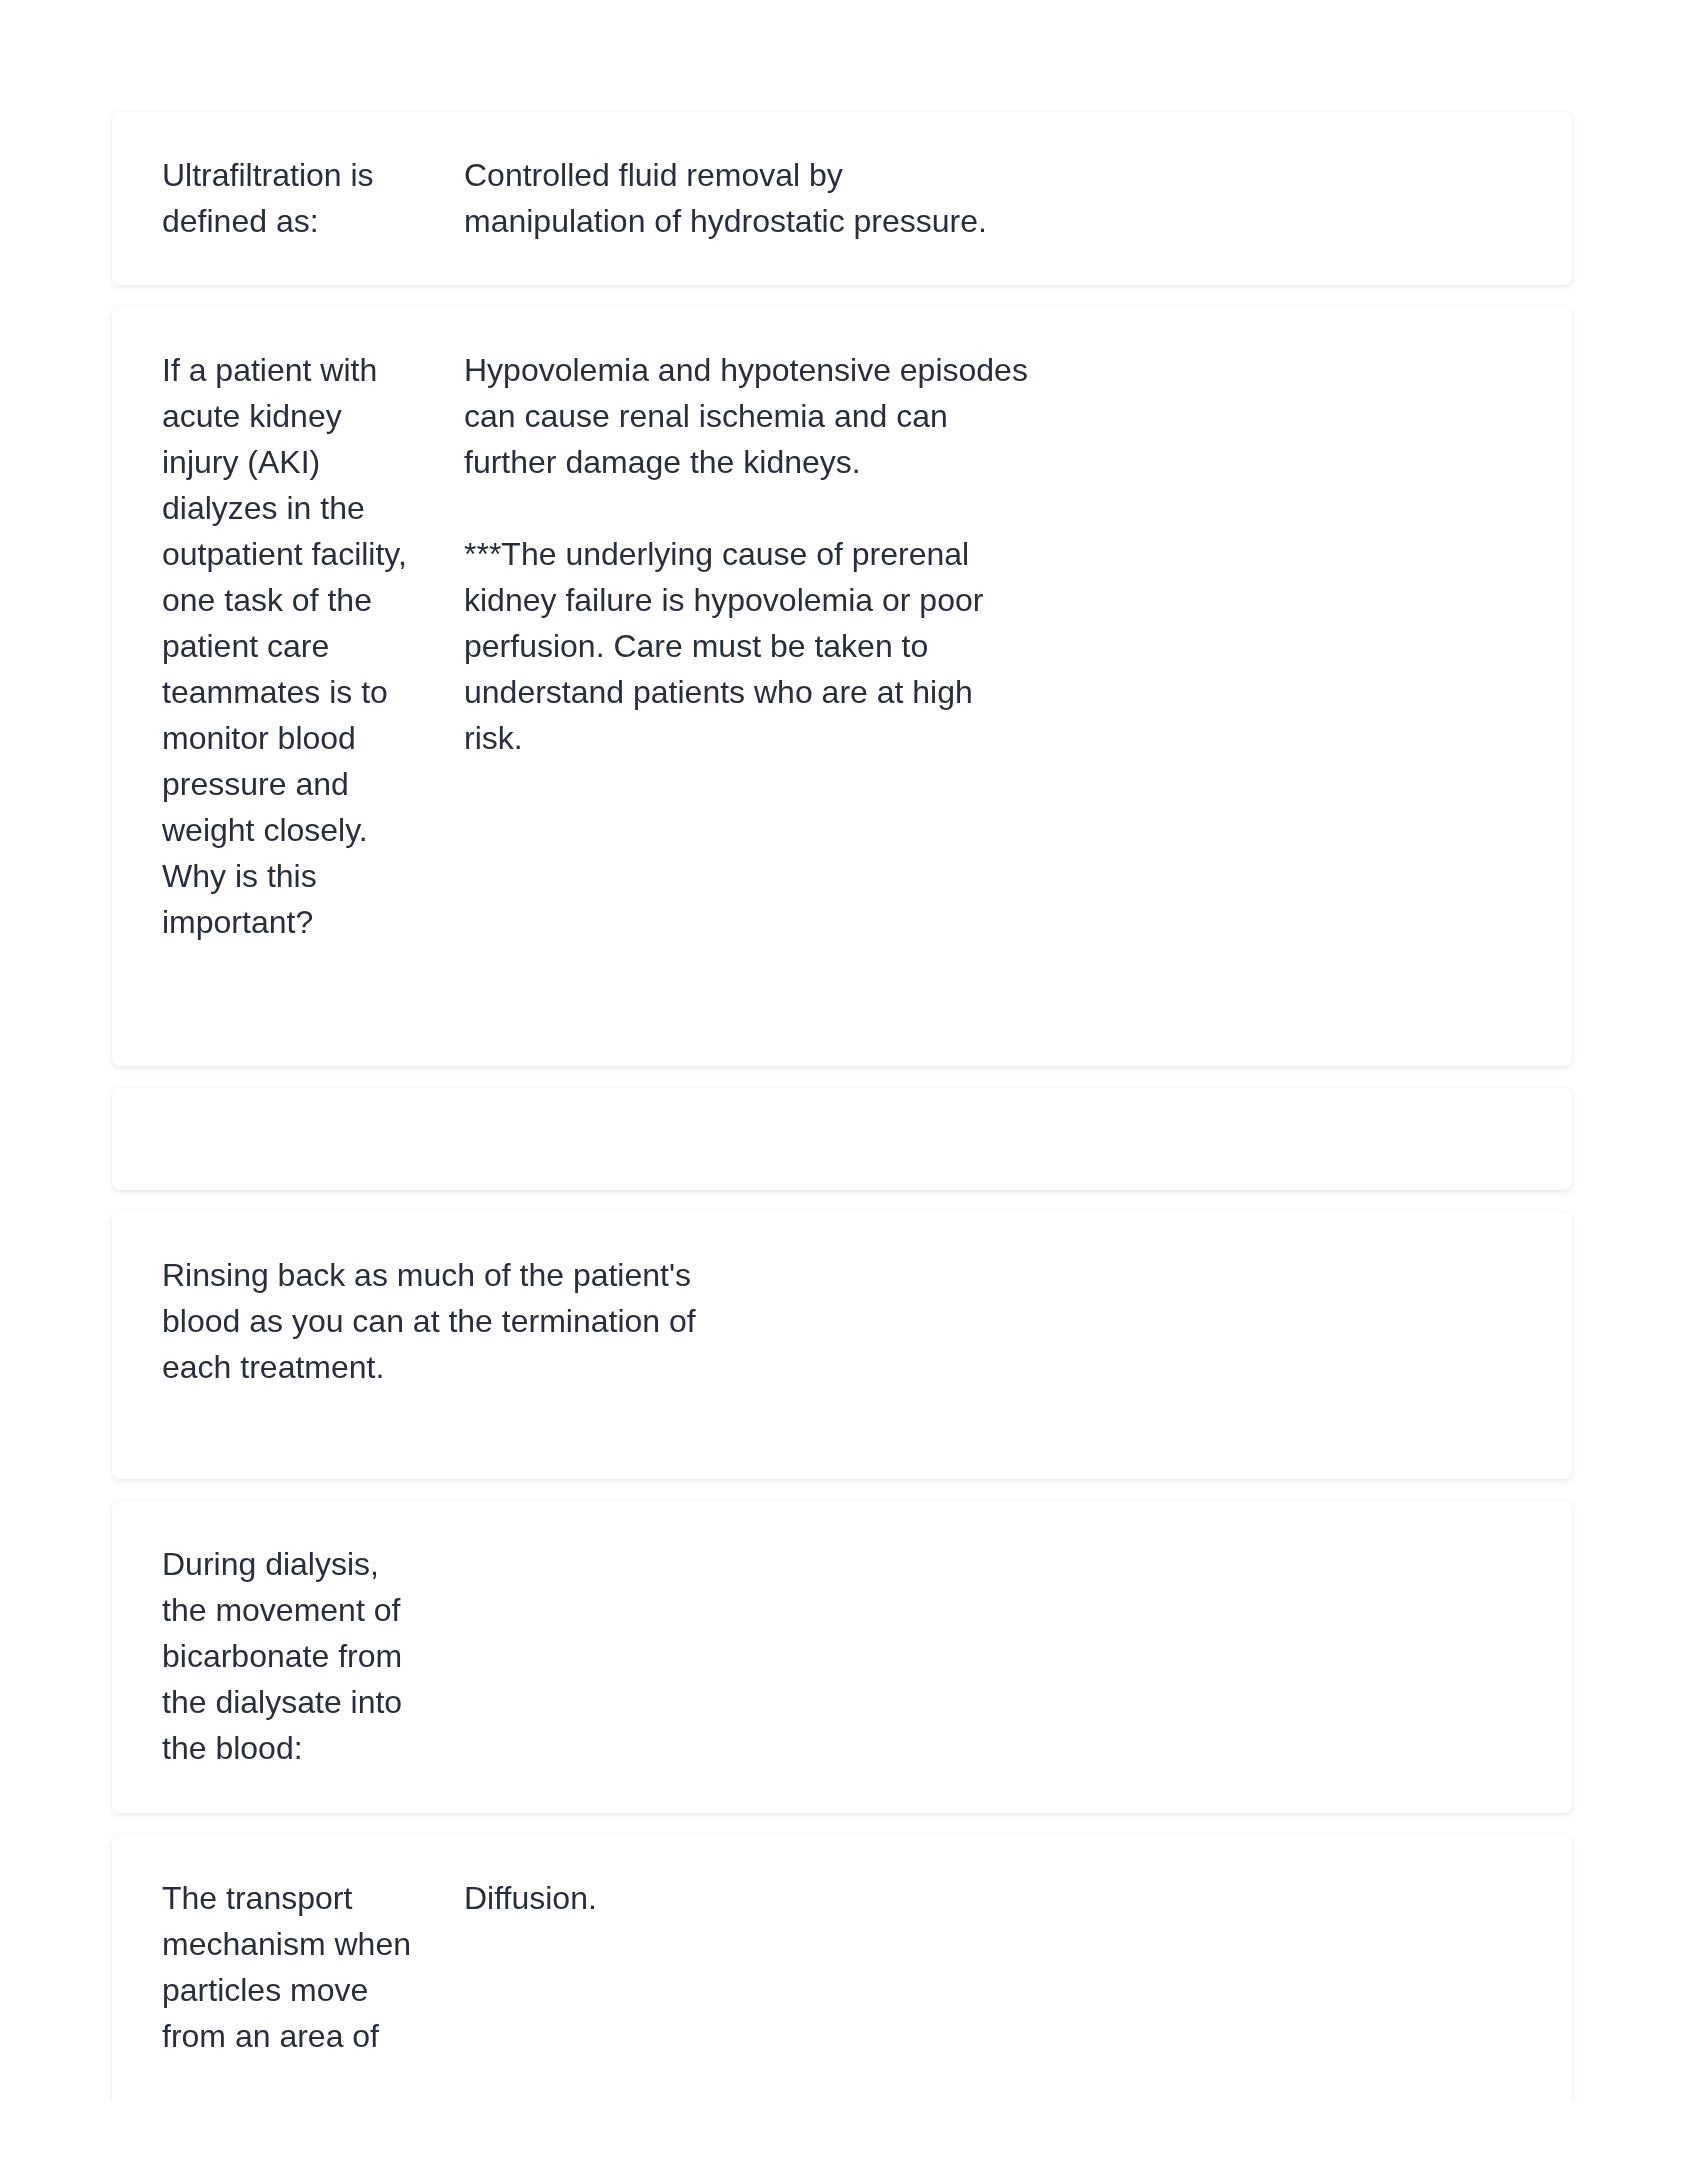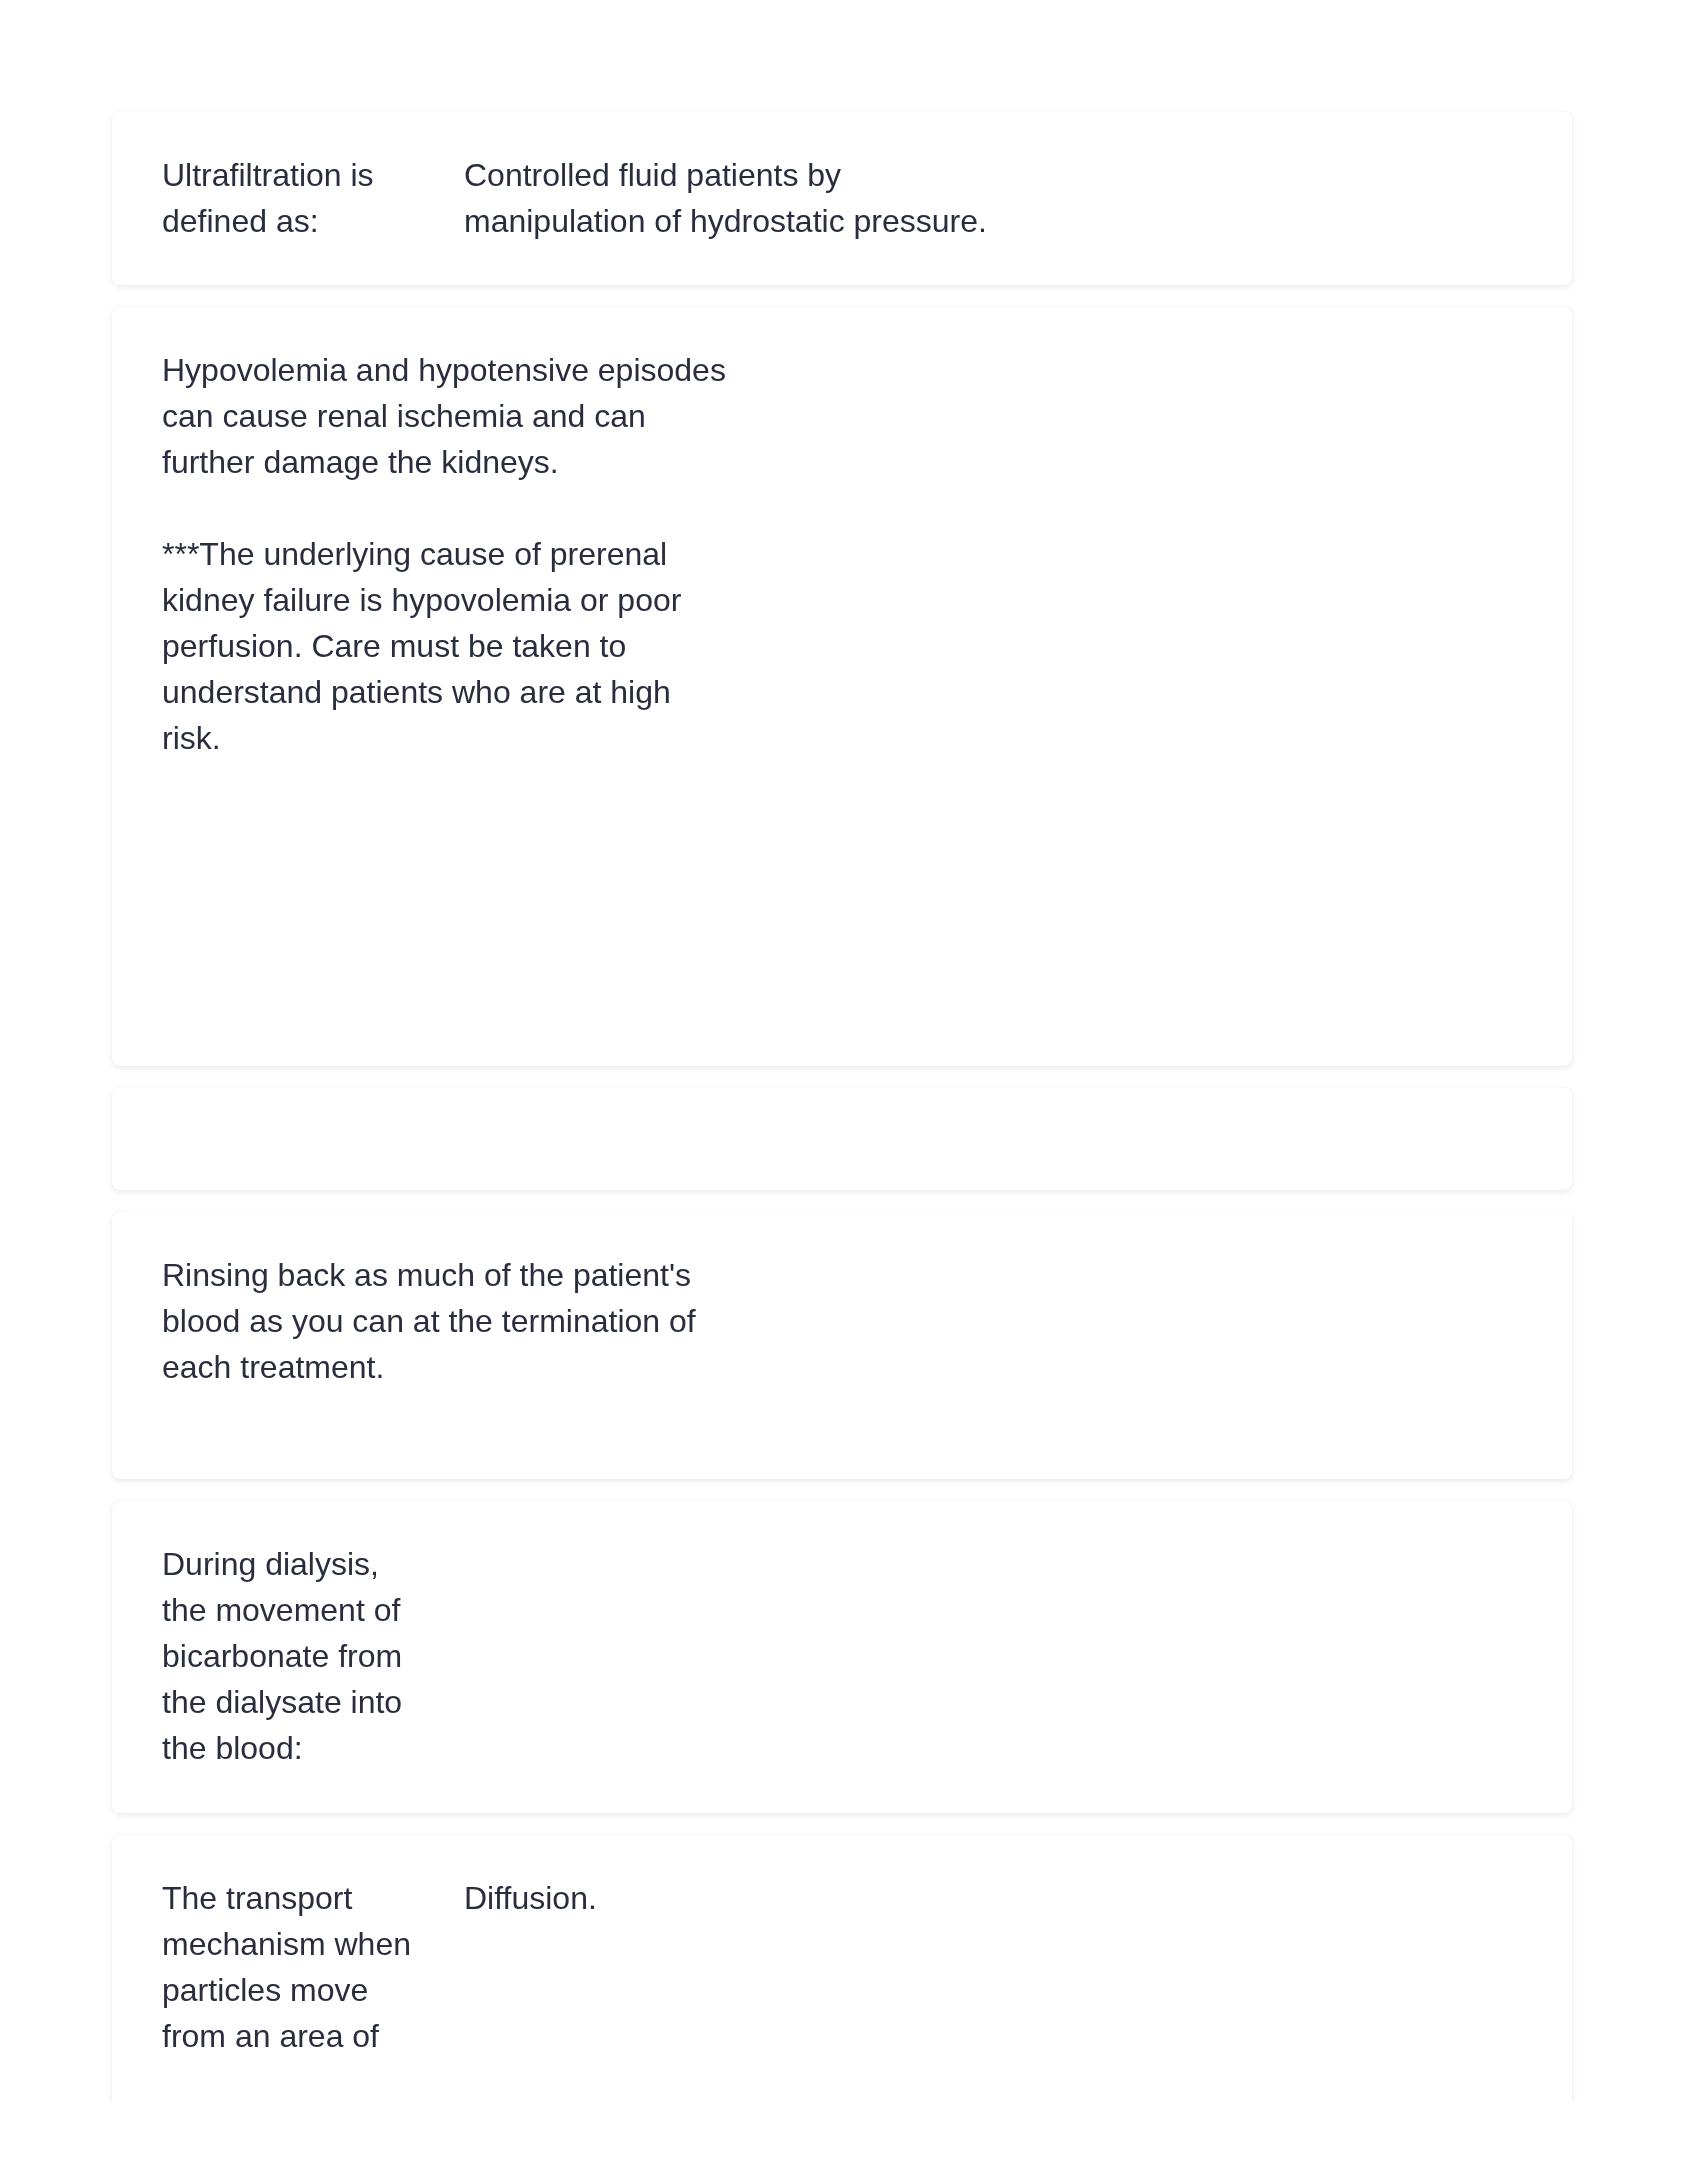--- a/index.html
+++ b/index.html
@@ -64,24 +64,25 @@
   .card.c6 { height: 416px; }
 </style>
 </head>
 <body>
 
 <div class="viewport">
   <div class="card-list">
 
     <div class="card c1">
       <div class="term">Ultrafiltration is defined as:</div>
-      <div class="definition">Controlled fluid patients by manipulation of hydrostatic pressure.</div>
+      <div class="definition">Controlled fluid removal by manipulation of hydrostatic pressure.</div>
     </div>
 
     <div class="card c2">
+      <div class="term">If a patient with acute kidney injury (AKI) dialyzes in the outpatient facility, one task of the patient care teammates is to monitor blood pressure and weight closely. Why is this important?</div>
       <div class="definition">Hypovolemia and hypotensive episodes can cause renal ischemia and can further damage the kidneys.
 
 ***The underlying cause of prerenal kidney failure is hypovolemia or poor perfusion. Care must be taken to understand patients who are at high risk.</div>
     </div>
 
     <div class="card c3">
       <div class="term"></div>
       <div class="definition"></div>
     </div>
 

